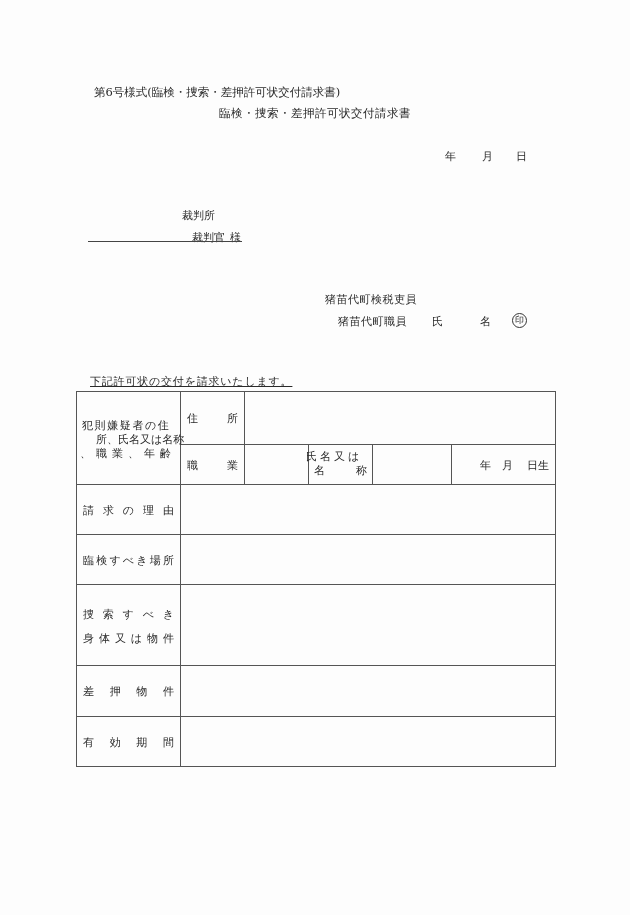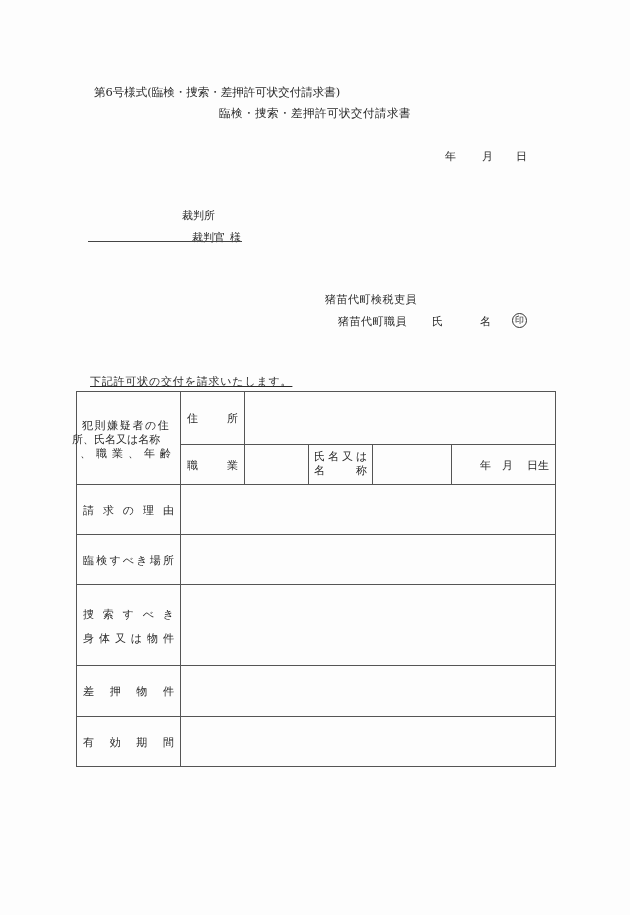--- a/index.html
+++ b/index.html
@@ -71,36 +71,36 @@
   <div class="line v" style="left:76px;top:391px;height:376px"></div>
   <div class="line v" style="left:180px;top:391px;height:376px"></div>
   <div class="line v" style="left:244px;top:391px;height:94px"></div>
   <div class="line v" style="left:308px;top:444px;height:41px"></div>
   <div class="line v" style="left:372px;top:444px;height:41px"></div>
   <div class="line v" style="left:451px;top:444px;height:41px"></div>
   <div class="line v" style="left:555px;top:391px;height:376px"></div>
 </div>
 
 <div class="cell-text" style="left:82px;top:418px;width:94px;letter-spacing:1.6px">犯則嫌疑者の住</div>
-<div class="cell-text" style="left:72px;top:432px;letter-spacing:0px">所、氏名又は名称</div>
+<div class="cell-text" style="left:96px;top:432px;letter-spacing:0px">所、氏名又は名称</div>
 <div class="cell-text" style="left:80px;top:446px;letter-spacing:5px">、職業、年齢</div>
 
 <div class="cell-text spread" style="left:187px;top:411px;width:51px">
   <span>住</span>
     <span>所</span>
 </div>
 <div class="cell-text" style="left:250px;top:411px;width:300px;height:16px"></div>
 
 <div class="cell-text spread" style="left:187px;top:458px;width:51px">
   <span>職</span>
     <span>業</span>
 </div>
 <div class="cell-text" style="left:248px;top:458px;width:56px;height:16px"></div>
 
-<div class="cell-text" style="left:314px;top:449px;letter-spacing:3px">氏名又は</div>
+<div class="cell-text" style="left:306px;top:449px;letter-spacing:3px">氏名又は</div>
 <div class="cell-text spread" style="left:314px;top:463px;width:53px">
   <span>名</span>
     <span>称</span>
 </div>
 <div class="cell-text" style="left:376px;top:458px;width:72px;height:16px"></div>
 
 <div class="cell-text" style="left:480px;top:458px">年</div>
 <div class="cell-text" style="left:502px;top:458px">月</div>
 <div class="cell-text" style="left:527px;top:458px">日生</div>
 

